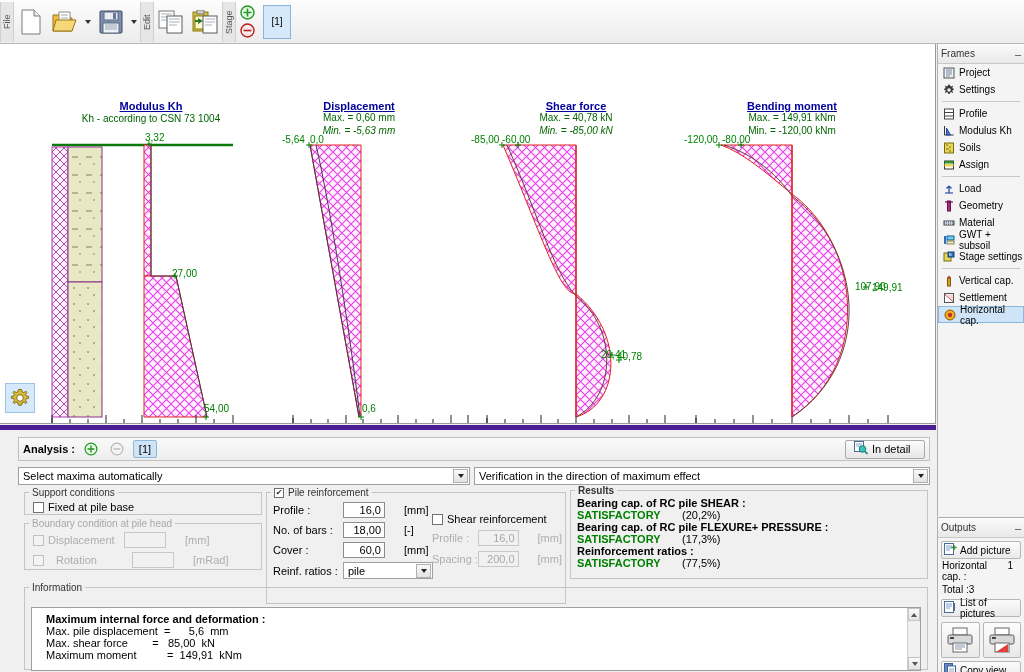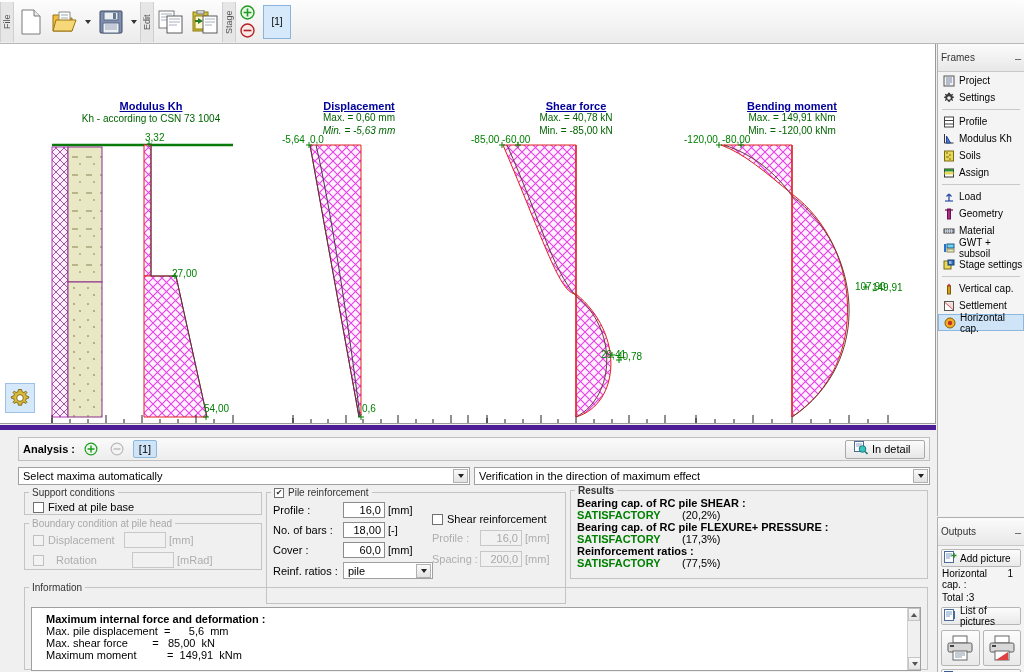--- a/index.html
+++ b/index.html
@@ -55,21 +55,21 @@
     position:absolute; text-align:center; font-size:10px; color:#006400; white-space:nowrap;
   }
   .val-lbl { position:absolute; font-size:10px; color:#008000; white-space:nowrap; font-weight:normal; }
 
   
   #frames-panel {
     position:absolute; left:937px; top:44px; width:87px; height:472px;
     background:#f4f4f4; border-left:1px solid #b0b0b0;
   }
   .panel-head {
-    height:28px; background:linear-gradient(#fbfbfb,#e8e8e8); border-bottom:1px solid #c8c8c8;
+    height:20px; background:linear-gradient(#fbfbfb,#e8e8e8); border-bottom:1px solid #c8c8c8;
     display:flex; align-items:center; justify-content:space-between; padding:0 3px; font-size:10px; color:#333;
   }
   .panel-min { font-size:11px; line-height:8px; cursor:pointer; color:#444; }
   .nav-item {
     display:flex; align-items:center; height:17px; padding-left:4px; gap:4px; cursor:pointer; font-size:10px;
   }
   .nav-item.sel { background:#cfe4f7; border:1px solid #8cb8dd; height:17px; }
   .nav-icon { width:13px; height:13px; flex:none; display:flex; align-items:center; justify-content:center; }
   .nav-sep { height:1px; background:#c9c9c9; margin:3px 4px; }
 
@@ -134,21 +134,21 @@
     width:11px; height:11px; border:1px solid #707070; background:#fff; flex:none;
     display:flex; align-items:center; justify-content:center; font-size:9px; line-height:9px; cursor:pointer;
   }
   .chkbox.dim { border-color:#c0c0c0; background:#f3f3f3; }
   .dimtext { color:#aeaeae; }
   .num-in {
     width:42px; height:16px; background:#fff; border:1px solid #8c8c8c;
     text-align:right; padding-right:3px; font-size:11px; line-height:15px;
   }
   .num-in.dim { background:#f1f1f1; border-color:#c8c8c8; color:#a8a8a8; }
-  .unit { margin-left:3px; font-size:11px; }
+  .unit { margin-left:19px; font-size:11px; }
   .unit.dim { color:#aeaeae; }
 
   .res-line { font-size:11px; font-weight:bold; }
   .res-ok { color:#008000; font-weight:bold; font-size:11px; }
   .res-pct { font-size:11px; }
 
   .info-box {
     position:absolute; background:#fff; border:1px solid #9f9f9f; overflow:hidden;
   }
   .info-title { font-weight:bold; font-size:11px; }
@@ -380,21 +380,21 @@
 
     <div class="chart-title" style="left:289px; top:56px; width:140px;">Displacement</div>
     <div class="chart-sub" style="left:289px; top:68px; width:140px;">Max. =  0,60 mm</div>
     <div class="chart-sub" style="left:289px; top:81px; width:140px;font-style:italic;">Min. = -5,63 mm</div>
     <div class="val-lbl" style="left:282px; top:90px;">-5,64</div>
     <div class="val-lbl" style="left:310px; top:90px;">0,0</div>
     <div class="val-lbl" style="left:362px; top:359px;">0,6</div>
 
     <div class="chart-title" style="left:506px; top:56px; width:140px;">Shear force</div>
     <div class="chart-sub" style="left:506px; top:68px; width:140px;">Max. =  40,78 kN</div>
-    <div class="chart-sub" style="left:506px; top:81px; width:140px;">Min. = -85,00 kN</div>
+    <div class="chart-sub" style="left:506px; top:81px; width:140px;font-style:italic;">Min. = -85,00 kN</div>
     <div class="val-lbl" style="left:471px; top:90px;">-85,00</div>
     <div class="val-lbl" style="left:502px; top:90px;">-60,00</div>
     <div class="val-lbl" style="left:601px; top:305px;">29,41</div>
     <div class="val-lbl" style="left:617px; top:307px;">40,78</div>
 
     <div class="chart-title" style="left:722px; top:56px; width:140px;">Bending moment</div>
     <div class="chart-sub" style="left:722px; top:68px; width:140px;">Max. =  149,91 kNm</div>
     <div class="chart-sub" style="left:722px; top:81px; width:140px;">Min. = -120,00 kNm</div>
     <div class="val-lbl" style="left:684px; top:90px;">-120,00</div>
     <div class="val-lbl" style="left:722px; top:90px;">-80,00</div>

